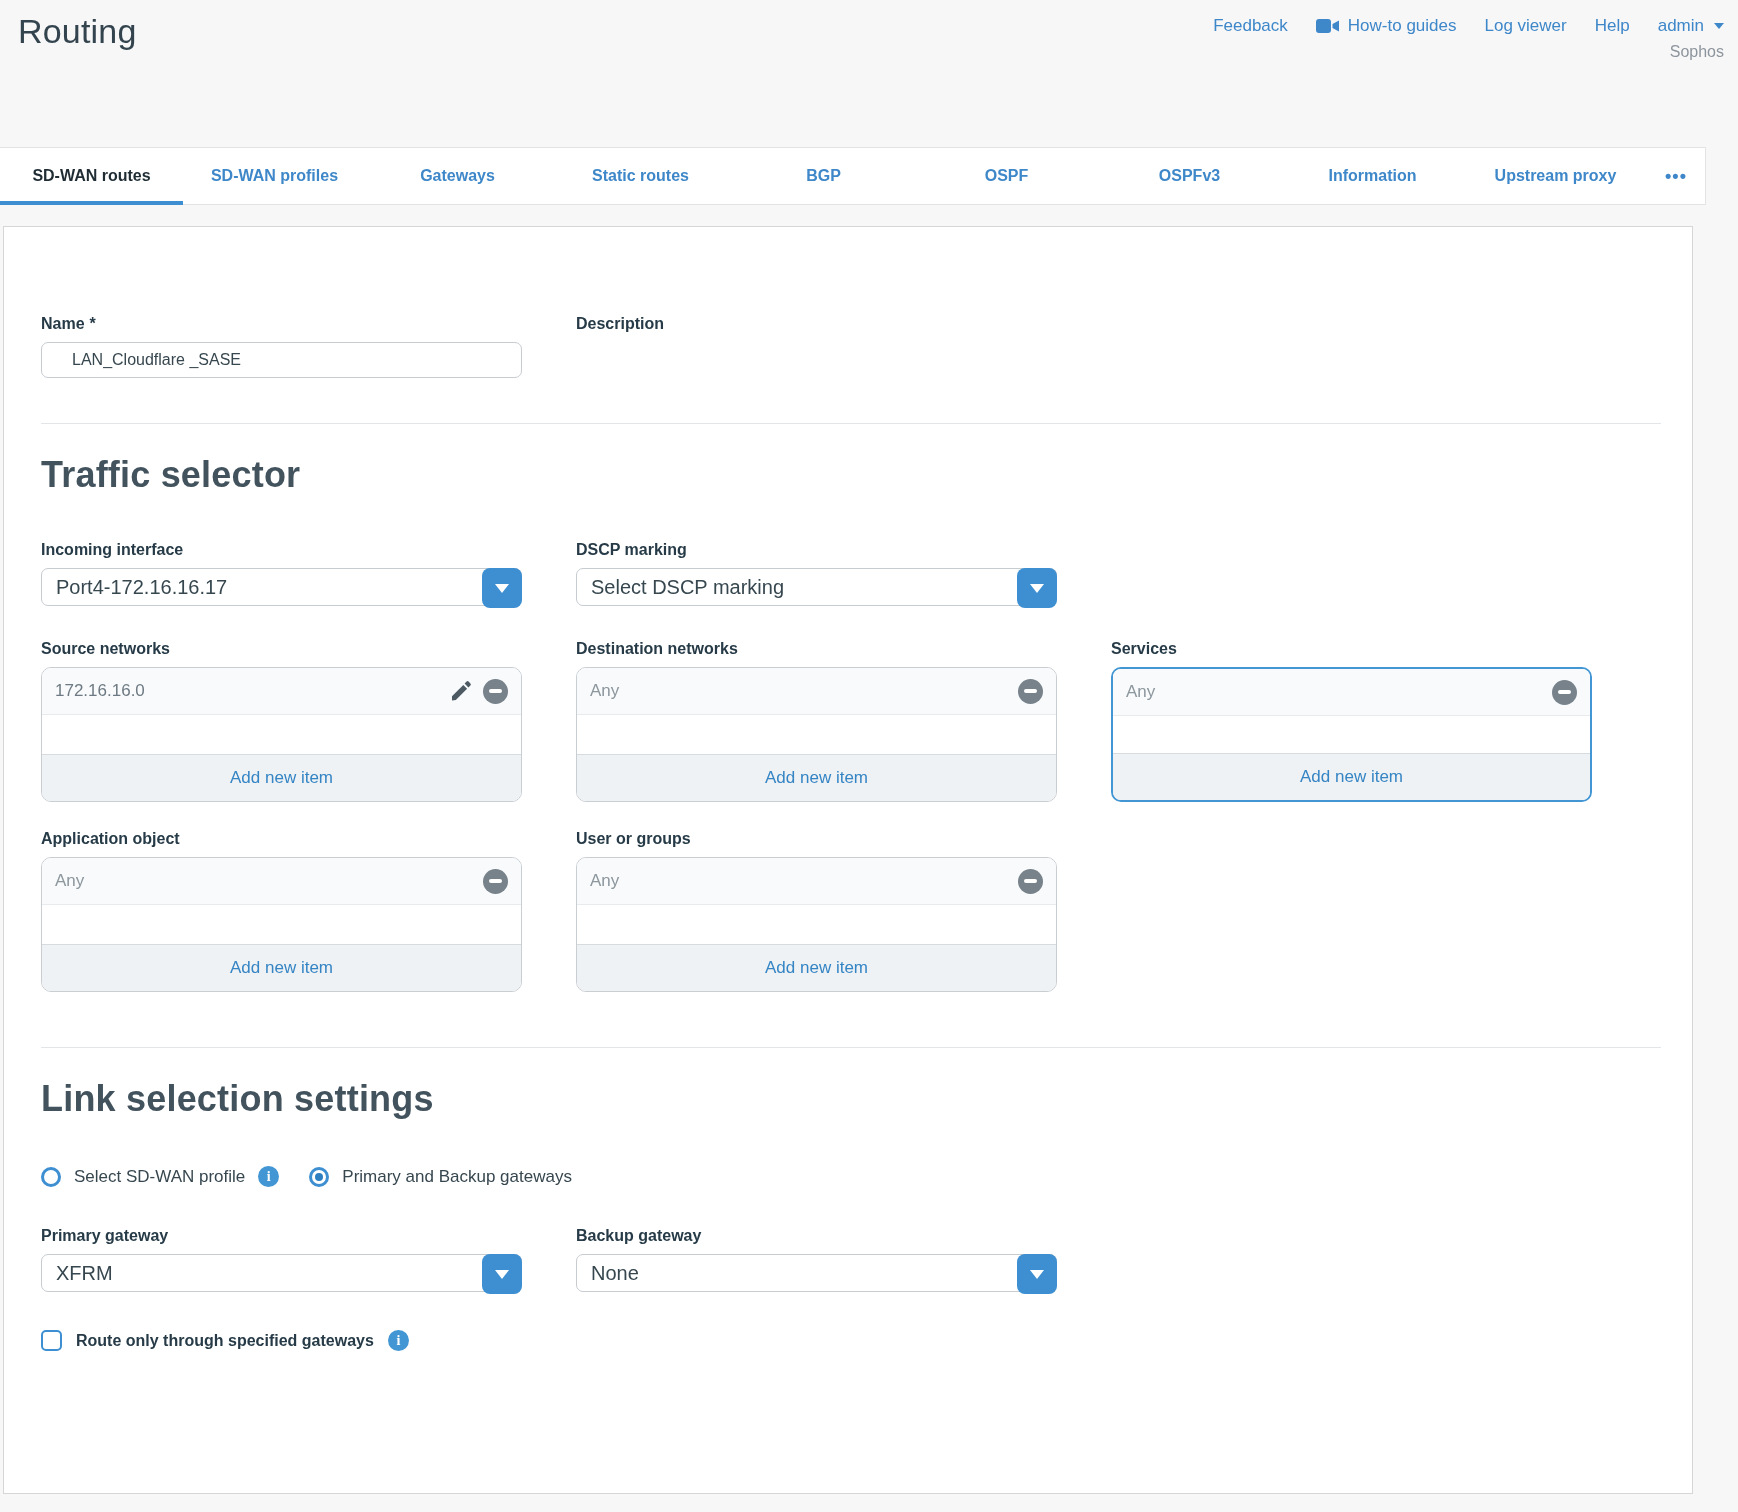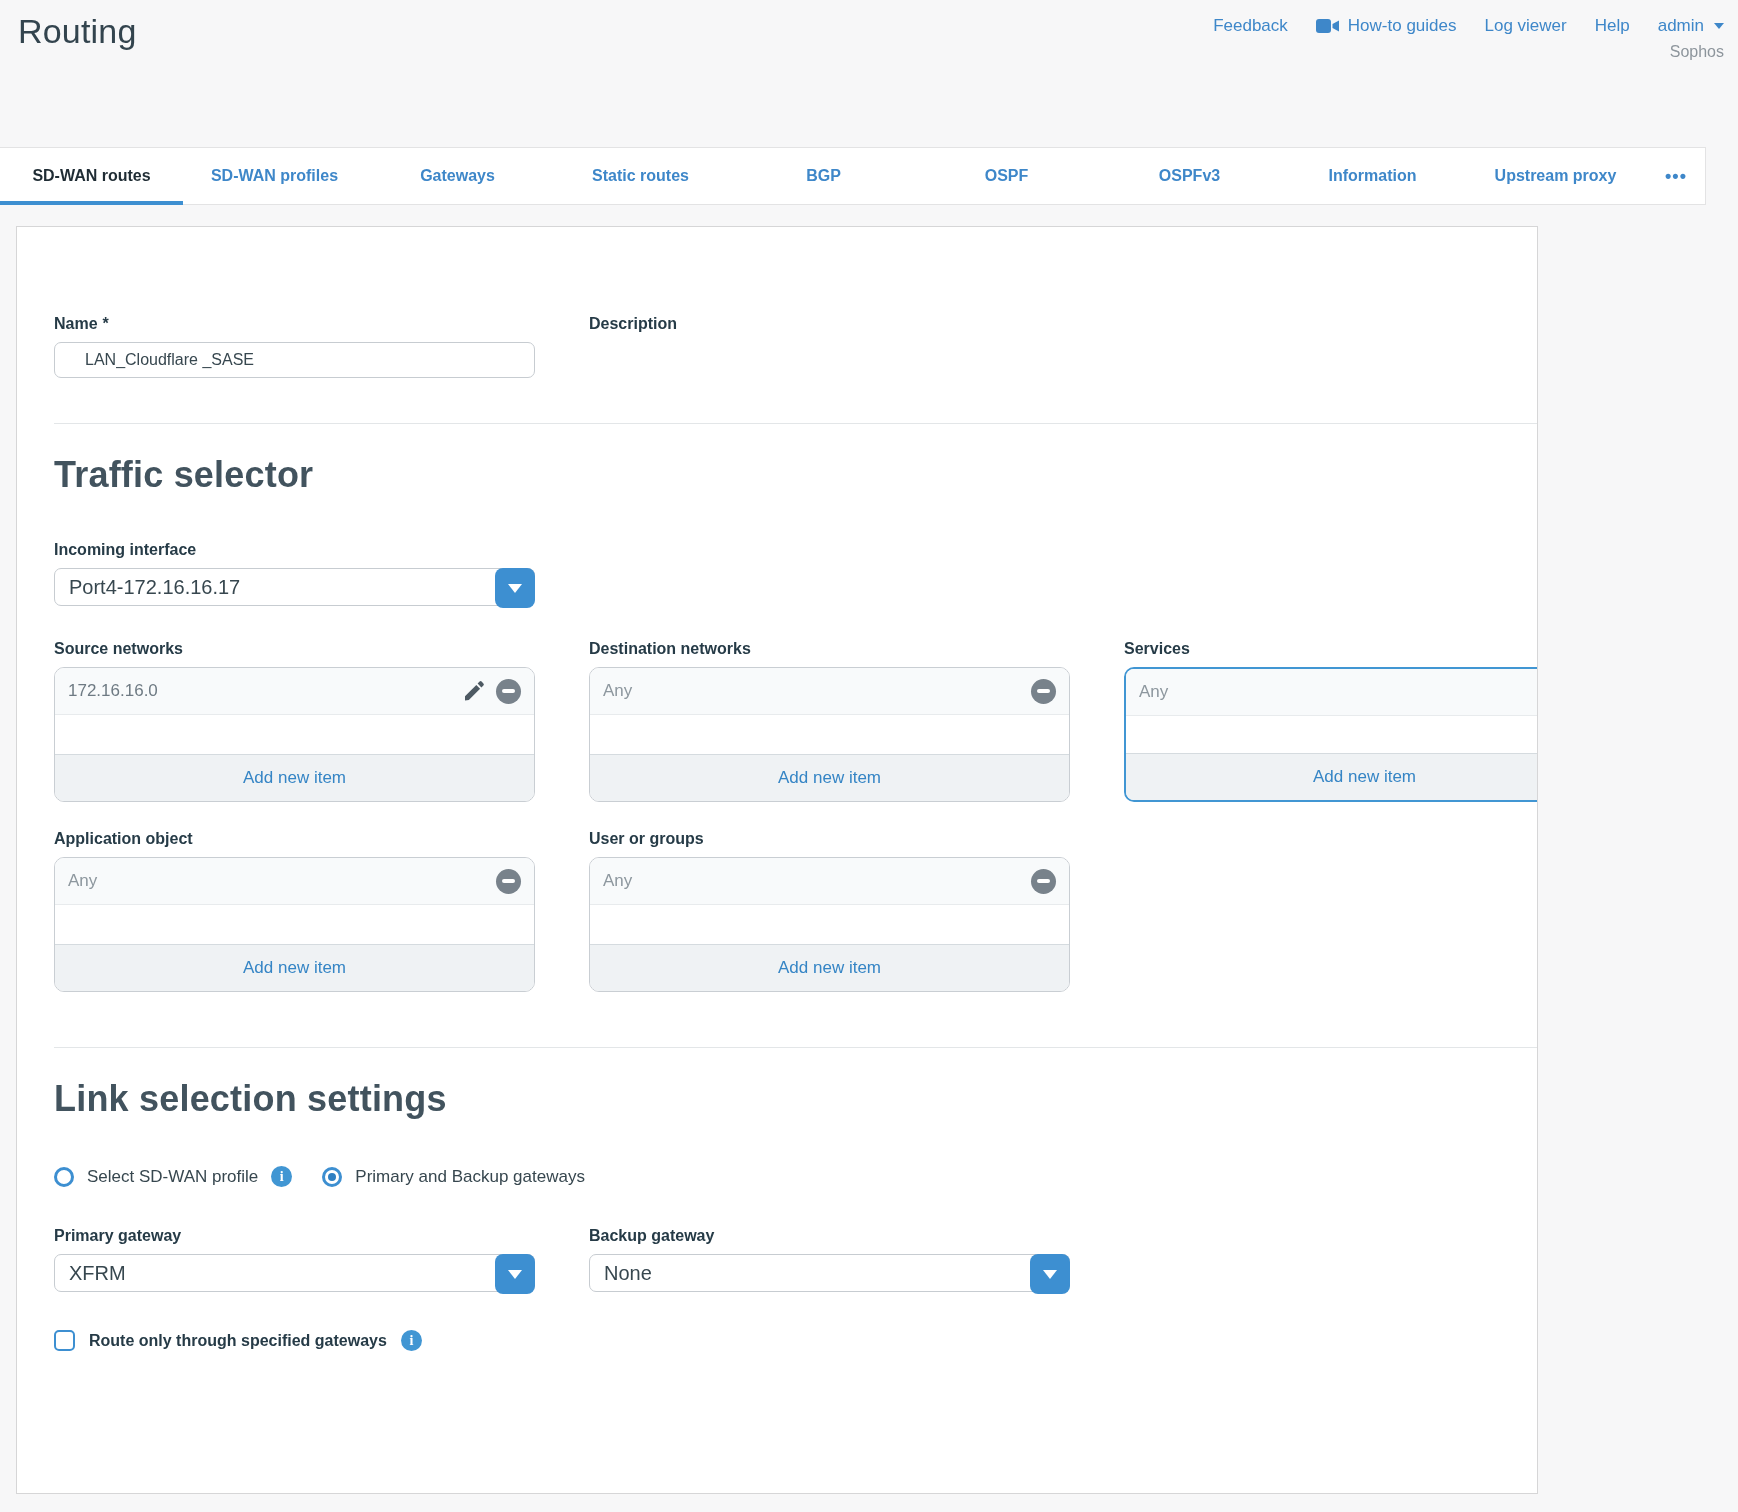--- a/index.html
+++ b/index.html
@@ -19,21 +19,21 @@
   .cam-icon { width:24px; height:16px; display:inline-block; }
   .admin-caret { width:0; height:0; border-left:5px solid transparent; border-right:5px solid transparent; border-top:6px solid #3e87c9; margin-left:2px; display:inline-block; }
   .brand { font-size:16px; color:#8d959c; margin-top:7px; }
   
   .tabstrip { width:1706px; height:58px; background:#fff; border-top:1px solid #e3e3e4; border-bottom:1px solid #e3e3e4; border-right:1px solid #e3e3e4; display:flex; align-items:stretch; }
   .tab { flex:1; display:flex; align-items:center; justify-content:center; font-size:16px; font-weight:bold; color:#3e87c9; cursor:pointer; position:relative; white-space:nowrap; }
   .tab.active { color:#1f2c34; }
   .tab.active::after { content:""; position:absolute; left:0; right:0; bottom:-1px; height:4px; background:#3d8fd1; }
   .tab-more { flex:0 0 58px; font-size:18px; letter-spacing:1px; }
   
-  .card { margin:21px 0 0 16px; width:1522px; height:1268px; background:#fff; border:1px solid #d6d6d7; padding:88px 0 0 37px; overflow:hidden; }
+  .card { margin:21px 0 0 3px; width:1690px; height:1268px; background:#fff; border:1px solid #d6d6d7; padding:88px 0 0 37px; overflow:hidden; }
   .grid2, .grid3 { display:grid; grid-template-columns:repeat(3,481px); column-gap:54px; }
   .field-label { font-size:16px; font-weight:bold; color:#263b47; margin-bottom:9px; display:flex; gap:5px; }
   .text-input { width:481px; height:36px; border:1px solid #c7ccd1; border-radius:7px; padding:0 30px; font-size:16px; color:#37474f; font-family:inherit; background:#fff; }
   .desc-wrap { position:relative; width:481px; }
   .textarea { width:481px; height:96px; border:1px solid #c7ccd1; border-radius:7px; padding:12px 13px; font-size:17px; color:#37474f; font-family:inherit; resize:none; background:#fff; }
   .textarea::placeholder { color:#9aa5ad; }
   .resize-grip { position:absolute; right:4px; bottom:5px; width:12px; height:12px; pointer-events:none;
     background:linear-gradient(135deg, transparent 0 50%, #9aa3aa 50% 56%, transparent 56% 70%, #9aa3aa 70% 76%, transparent 76% 90%, #9aa3aa 90% 96%, transparent 96%); }
   .divider { width:1620px; border-top:1px solid #e3e6e8; margin-top:45px; }
   .section-heading { font-size:36px; font-weight:700; color:#42535e; margin-top:30px; letter-spacing:.2px; }
@@ -137,20 +137,31 @@
       <div class="field-label">
           <span>Incoming interface</span>
         </div>
       <div class="select">
         <span>Port4-172.16.16.17</span>
         <span class="select-btn">
             <span class="caret"></span>
           </span>
       </div>
     </div>
+    <div>
+      <div class="field-label">
+          <span>DSCP marking</span>
+        </div>
+      <div class="select">
+        <span>Select DSCP marking</span>
+        <span class="select-btn">
+            <span class="caret"></span>
+          </span>
+      </div>
+    </div>
   </div>
 
   <div class="grid3 mt34">
     <div>
       <div class="field-label">
           <span>Source networks</span>
         </div>
       <div class="itembox">
         <div class="item-row named">
           <span>172.16.16.0</span>

